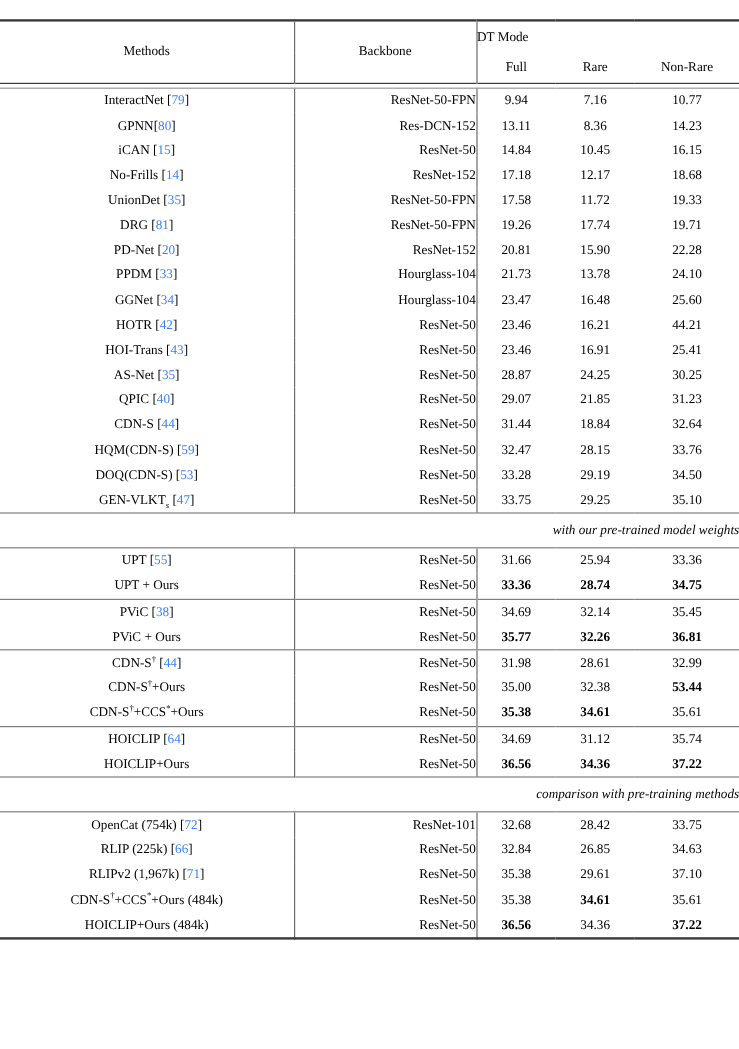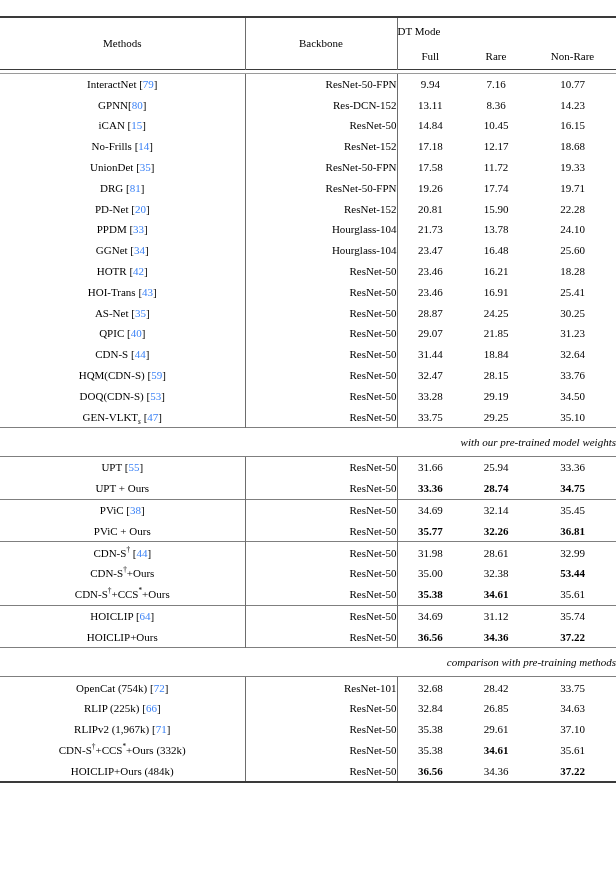--- a/index.html
+++ b/index.html
@@ -155,21 +155,21 @@
         <td class="backbone vline">Hourglass-104</td>
         <td class="num vline">23.47</td>
         <td class="num">16.48</td>
         <td class="num">25.60</td>
       </tr>
       <tr class="drow">
         <td class="method"><span>HOTR</span> [<span class="cite">42</span>]</td>
         <td class="backbone vline">ResNet-50</td>
         <td class="num vline">23.46</td>
         <td class="num">16.21</td>
-        <td class="num">18.28</td>
+        <td class="num">44.21</td>
       </tr>
       <tr class="drow">
         <td class="method"><span>HOI-Trans</span> [<span class="cite">43</span>]</td>
         <td class="backbone vline">ResNet-50</td>
         <td class="num vline">23.46</td>
         <td class="num">16.91</td>
         <td class="num">25.41</td>
       </tr>
       <tr class="drow">
         <td class="method"><span>AS-Net</span> [<span class="cite">35</span>]</td>
@@ -318,21 +318,21 @@
         <td class="num">34.63</td>
       </tr>
       <tr class="drow">
         <td class="method"><span>RLIPv2 (1,967k)</span> [<span class="cite">71</span>]</td>
         <td class="backbone vline">ResNet-50</td>
         <td class="num vline">35.38</td>
         <td class="num">29.61</td>
         <td class="num">37.10</td>
       </tr>
       <tr class="drow">
-        <td class="method"><span>CDN-S</span><span class="sup">†</span><span>+CCS</span><span class="sup">*</span><span>+Ours (332k)</span></td>
+        <td class="method"><span>CDN-S</span><span class="sup">†</span><span>+CCS</span><span class="sup">*</span><span>+Ours (484k)</span></td>
         <td class="backbone vline">ResNet-50</td>
         <td class="num vline">35.38</td>
         <td class="num b">34.61</td>
         <td class="num">35.61</td>
       </tr>
       <tr class="drow">
         <td class="method"><span>HOICLIP+Ours (484k)</span></td>
         <td class="backbone vline">ResNet-50</td>
         <td class="num vline b">36.56</td>
         <td class="num">34.36</td>

